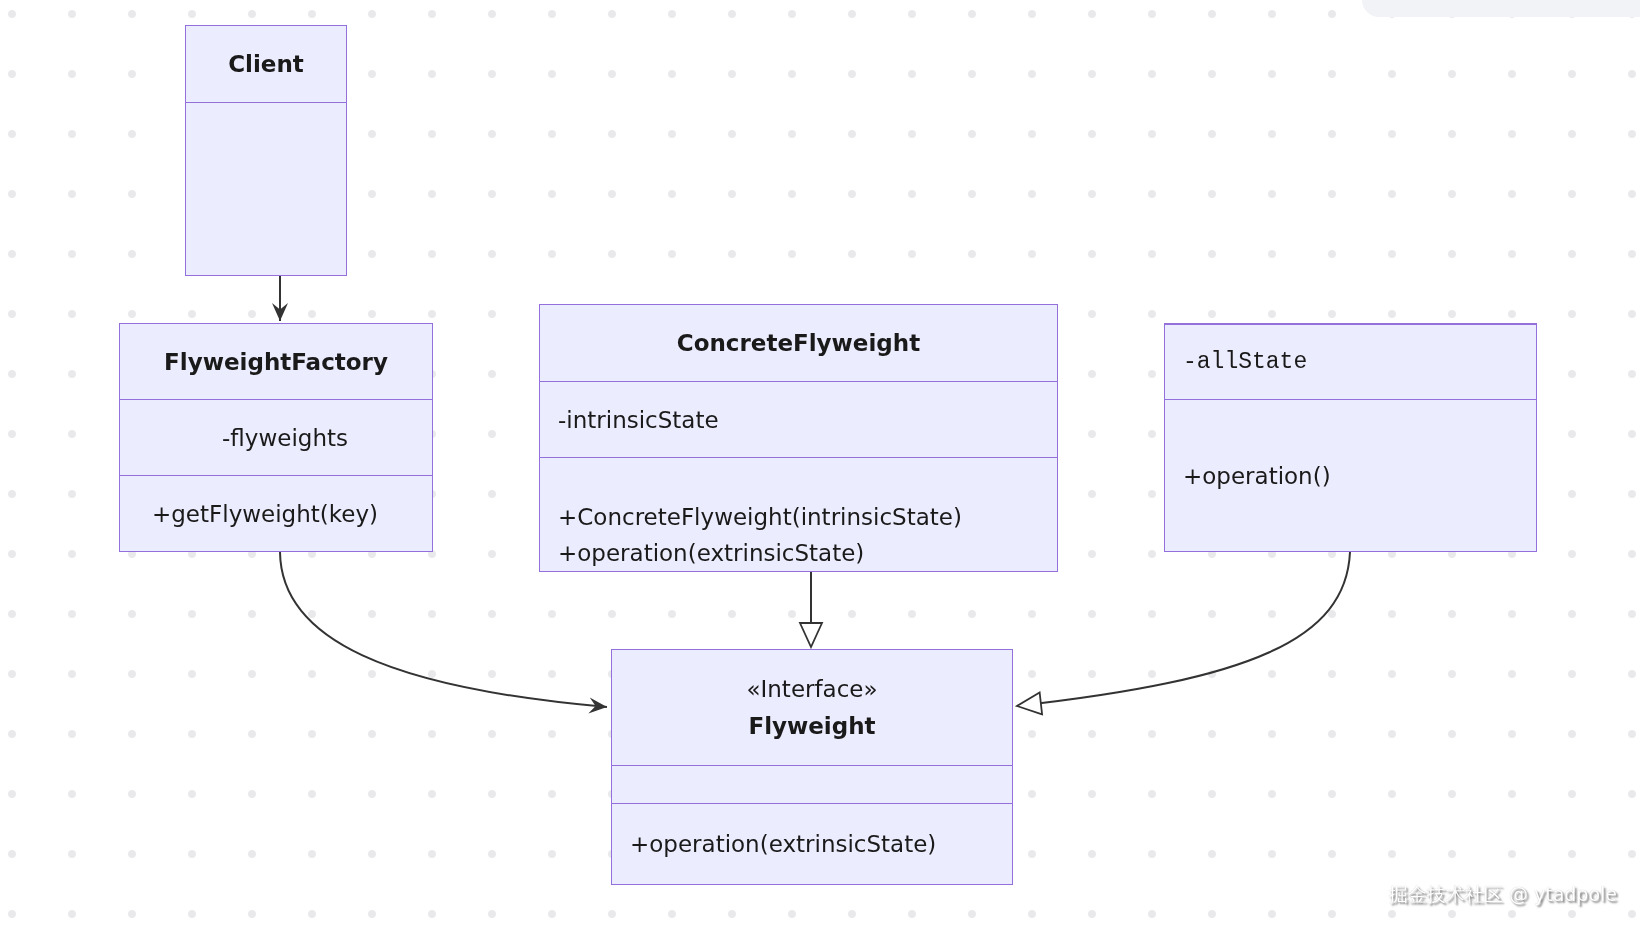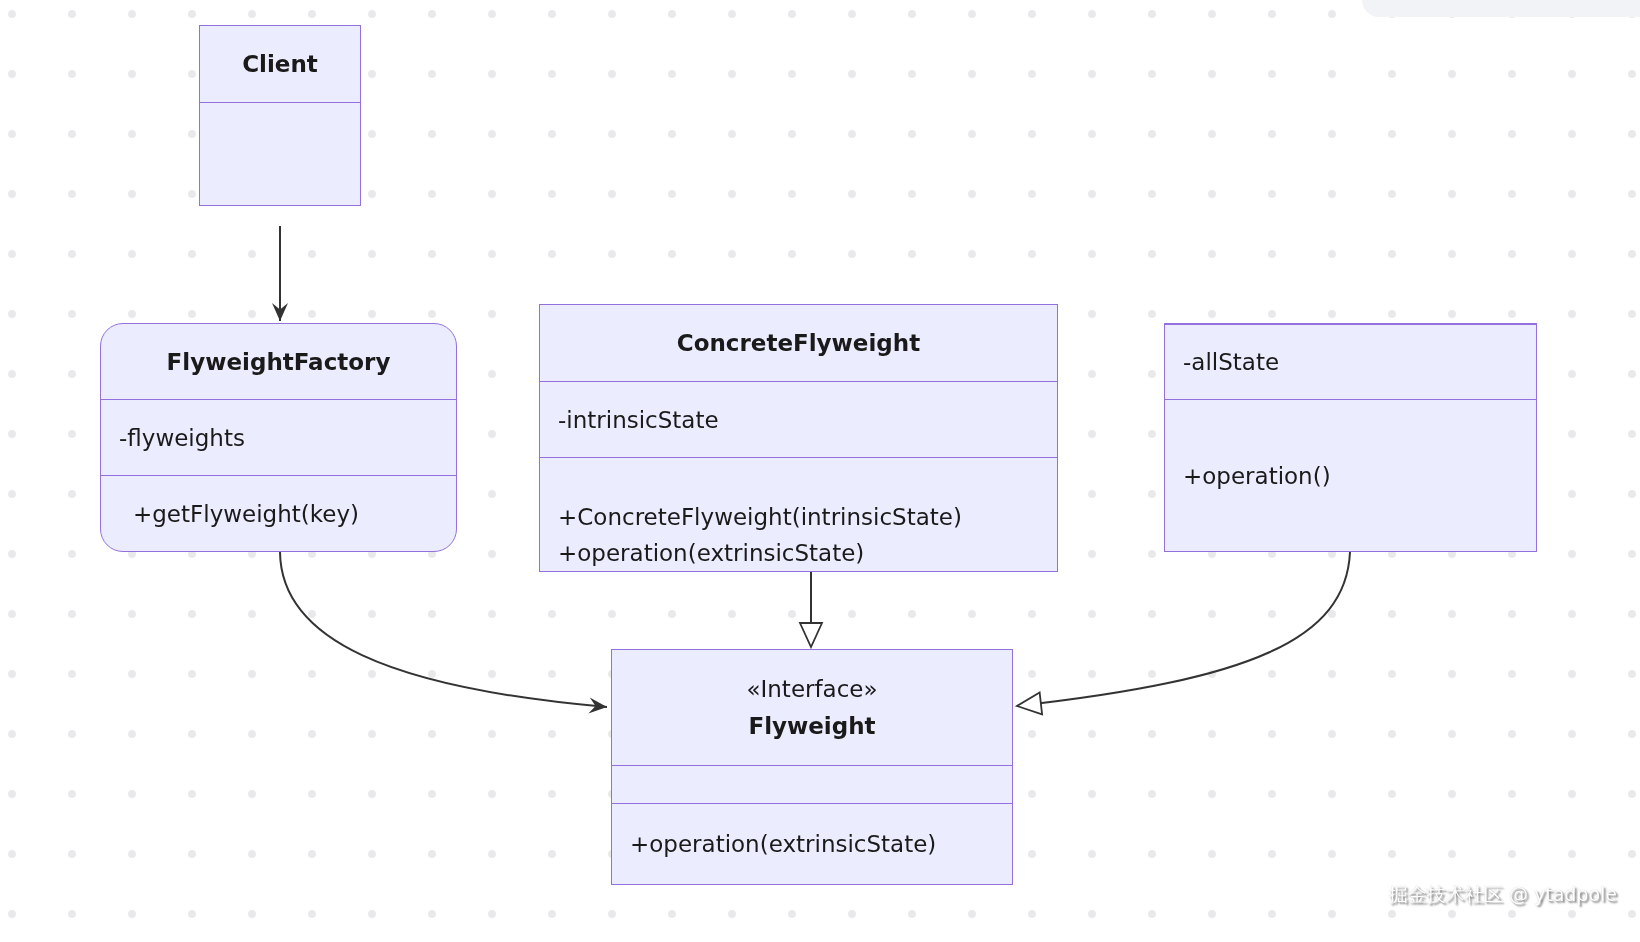--- a/index.html
+++ b/index.html
@@ -49,38 +49,38 @@
     border-top: 1.5px solid #9370DB;
     box-sizing: border-box;
     display: flex;
     flex-direction: column;
     justify-content: center;
     padding-left: 18px;
     font-size: 23px;
     line-height: 36px;
   }
   
-  .box-client { left: 199px; top: 25px; width: 162px; height: 181px; }
+  .box-client { left: 185px; top: 25px; width: 162px; height: 251px; }
   .box-client .cb-header  { height: 76px; }
   .box-client .sec-attrs  { height: 37px; }
   .box-client .sec-methods{ flex: 1; }
   
-  .box-factory { left: 100px; top: 323px; width: 357px; height: 229px; border-radius: 23px; }
+  .box-factory { left: 119px; top: 323px; width: 314px; height: 229px; }
   .box-factory .cb-header  { height: 75px; }
-  .box-factory .sec-attrs  { height: 76px; }
+  .box-factory .sec-attrs  { height: 76px; text-align: center; }
   .box-factory .sec-methods{ flex: 1; padding-left: 32px; }
   
   .box-concrete { left: 539px; top: 304px; width: 519px; height: 268px; }
   .box-concrete .cb-header  { height: 76px; }
   .box-concrete .sec-attrs  { height: 76px; }
   .box-concrete .sec-methods{ flex: 1; justify-content: flex-end; }
   
   .box-unshared { left: 1164px; top: 323px; width: 373px; height: 229px; }
   .box-unshared .cb-header  { height: 76px; }
-  .box-unshared .sec-attrs  { height: 75px; }
+  .box-unshared .sec-attrs  { height: 75px; font-family: Liberation Mono, monospace; }
   .box-unshared .sec-methods{ flex: 1; }
   
   .box-interface { left: 611px; top: 649px; width: 402px; height: 236px; }
   .box-interface .cb-header  { height: 115px; line-height: 37px; }
   .box-interface .sec-attrs  { height: 38px; }
   .box-interface .sec-methods{ flex: 1; }
 
   .watermark {
     position: absolute;
     top: 882px;

